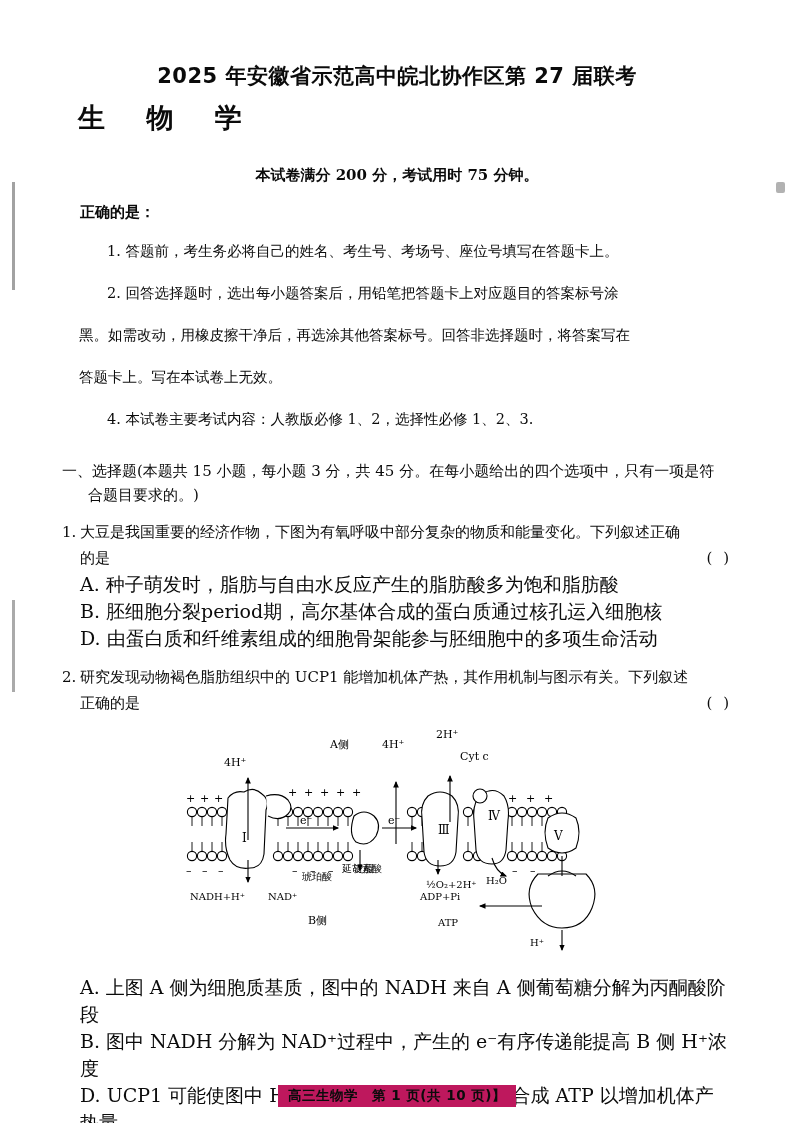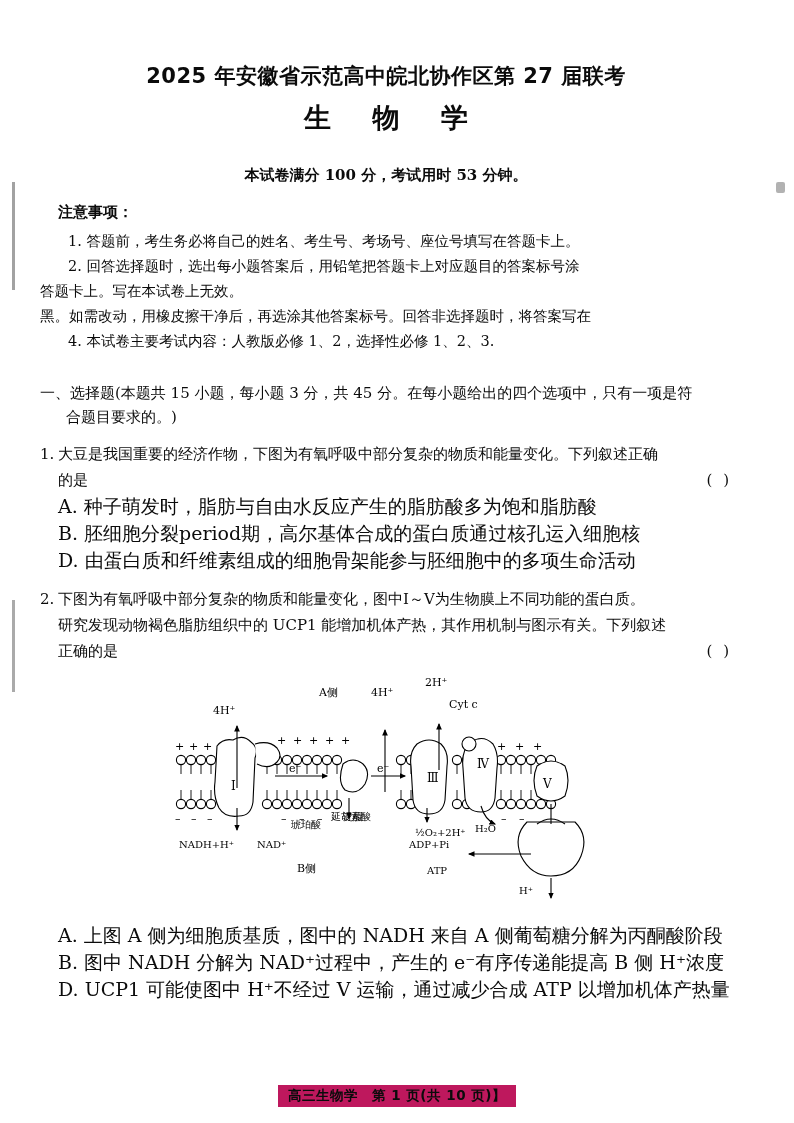--- a/index.html
+++ b/index.html
@@ -11,21 +11,21 @@
     width: 794px;
     height: 1123px;
     position: relative;
     font-family: "DejaVu Serif", "Liberation Serif", serif;
     color: #0b0b0b;
     overflow: hidden;
   }
   .page {
     position: absolute;
     inset: 0;
-    padding: 56px 62px 0 40px;
+    padding: 56px 62px 0 62px;
     box-sizing: border-box;
   }
   
   .edge-mark {
     position: absolute;
     background: #555;
   }
   .mark-left-top { left: 12px; top: 182px; width: 3px; height: 108px; opacity: .55; }
   .mark-left-bot { left: 12px; top: 600px; width: 3px; height: 92px; opacity: .5; }
   .mark-right { right: 9px; top: 182px; width: 9px; height: 11px; opacity: .45; border-radius: 2px;}
@@ -33,21 +33,21 @@
   .title-main {
     text-align: center;
     font-size: 21px;
     font-weight: bold;
     letter-spacing: 0.5px;
     font-family: "DejaVu Sans", "Liberation Sans", sans-serif;
     margin: 6px 0 2px 0;
     white-space: nowrap;
   }
   .title-sub {
-    text-align: center;
+    text-align: left;
     font-size: 27px;
     font-weight: bold;
     letter-spacing: 16px;
     font-family: "DejaVu Sans", "Liberation Sans", sans-serif;
     margin: 10px 0 0 0;
     text-indent: 16px;
   }
   .exam-info {
     text-align: center;
     font-size: 15px;
@@ -59,21 +59,21 @@
     font-weight: bold;
     margin-top: 18px;
     margin-left: 18px;
   }
   .notes {
     margin-top: 7px;
     font-size: 14.5px;
     line-height: 25px;
   }
   .notes p {
-    margin: 0;
+    margin: 17px;
     text-indent: 28px;
   }
   .notes p.noindent { text-indent: 0; }
 
   .section-head {
     margin-top: 27px;
     font-size: 15px;
     font-weight: normal;
     line-height: 24px;
   }
@@ -131,28 +131,28 @@
 <body>
 
 <div class="edge-mark mark-left-top"></div>
 <div class="edge-mark mark-left-bot"></div>
 <div class="edge-mark mark-right"></div>
 
 <div class="page">
 
   <div class="title-main">2025 年安徽省示范高中皖北协作区第 27 届联考</div>
   <div class="title-sub">生 物 学</div>
-  <div class="exam-info">本试卷满分 100 分，考试用时 53 分钟。</div>
-
-  <div class="notes-title">注意事项：</div>
+  <div class="exam-info">本试卷满分 200 分，考试用时 75 分钟。</div>
+
+  <div class="notes-title">正确的是：</div>
   <div class="notes">
     <p>1. 答题前，考生务必将自己的姓名、考生号、考场号、座位号填写在答题卡上。</p>
     <p>2. 回答选择题时，选出每小题答案后，用铅笔把答题卡上对应题目的答案标号涂</p>
+    <p class="noindent">黑。如需改动，用橡皮擦干净后，再选涂其他答案标号。回答非选择题时，将答案写在</p>
     <p class="noindent">答题卡上。写在本试卷上无效。</p>
-    <p class="noindent">黑。如需改动，用橡皮擦干净后，再选涂其他答案标号。回答非选择题时，将答案写在</p>
     <p>4. 本试卷主要考试内容：人教版必修 1、2，选择性必修 1、2、3.</p>
   </div>
 
   <div class="section-head">
     <span>一、选择题(本题共 15 小题，每小题 3 分，共 45 分。在每小题给出的四个选项中，只有一项是符</span>
     <span class="cont">合题目要求的。)</span>
   </div>
 
   <div class="q">
     <div class="q-body">
@@ -164,21 +164,20 @@
       </span>
     </div>
     <div class="opt">A. 种子萌发时，脂肪与自由水反应产生的脂肪酸多为饱和脂肪酸</div>
     <div class="opt">B. 胚细胞分裂period期，高尔基体合成的蛋白质通过核孔运入细胞核</div>
     <div class="opt">D. 由蛋白质和纤维素组成的细胞骨架能参与胚细胞中的多项生命活动</div>
   </div>
 
   <div class="q">
     <div class="q-body">
       <span class="q-num">2.</span>
-      <span class="q-line">下图为有氧呼吸中部分复杂的物质和能量变化，图中Ⅰ～Ⅴ为生物膜上不同功能的蛋白质。</span>
       <span class="q-line">研究发现动物褐色脂肪组织中的 UCP1 能增加机体产热，其作用机制与图示有关。下列叙述</span>
       <span class="q-line">
         <span class="brackets">(    )</span>
         <span>正确的是</span>
       </span>
     </div>
 
     <div class="figure">
       <svg width="430" height="250" viewBox="0 0 430 250" xmlns="http://www.w3.org/2000/svg">
         <defs>

